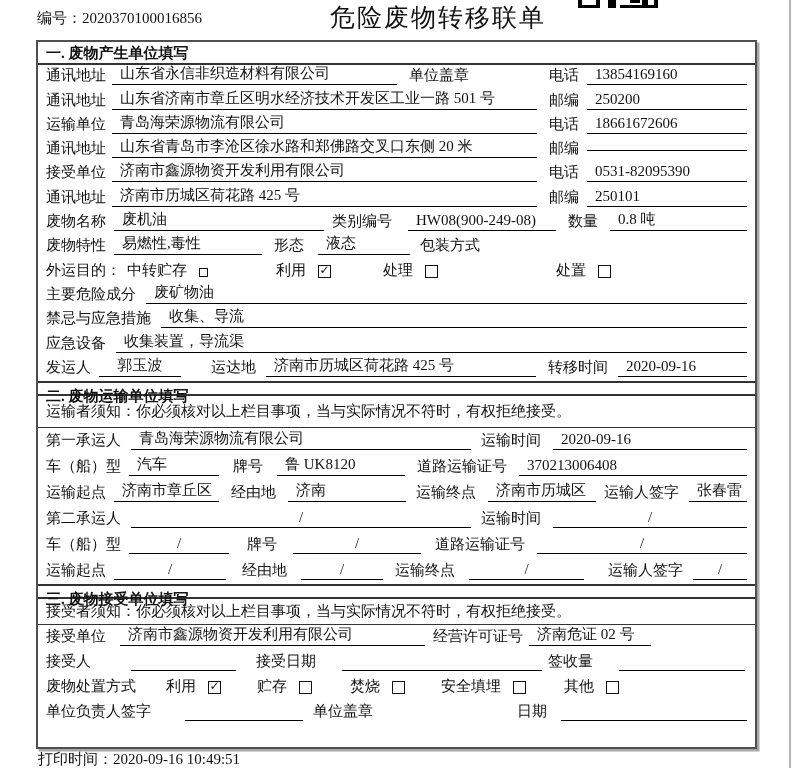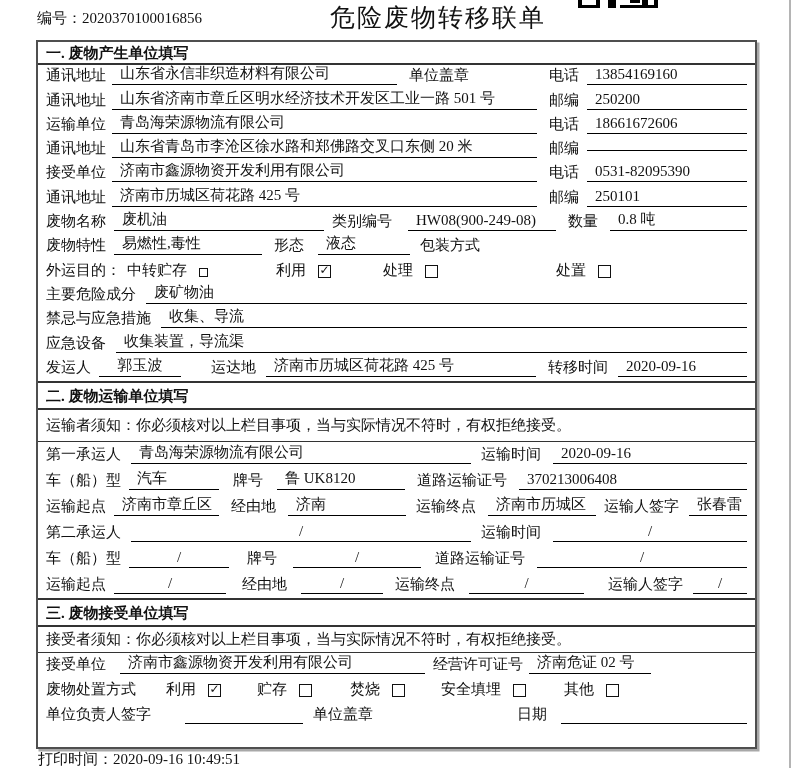--- a/index.html
+++ b/index.html
@@ -15,21 +15,21 @@
   .qr div { position:absolute; background:#000; }
 
   .edge-line { position:absolute; left:789px; top:0; width:2px; height:768px; background:#b4b4b4; }
 
   .form { position:absolute; left:36px; top:40px; width:721px; height:709px;
     border:2px solid #4f4f4f; box-shadow:2.5px 2.5px 0 #a8a8a8; background:#fff;
     display:flex; flex-direction:column; }
 
   .sec-h { flex:none; height:23px; padding:2px 8px 0 8px; font-size:15px; font-weight:700;
     border-bottom:2px solid #333; white-space:nowrap; }
-  .sec-h.mid { border-top:2px solid #333; height:29px; padding-top:4px; }
+  .sec-h.mid { border-top:2px solid #333; height:15px; padding-top:4px; }
   .note { flex:none; display:flex; align-items:center; padding:0 8px;
     border-bottom:1.5px solid #333; font-size:15px; white-space:nowrap; }
   .note.n2 { height:32px; }
   .note.n3 { height:26px; }
 
   .row { flex:none; display:flex; align-items:flex-end; padding:0 8px 4px 8px;
     font-size:15px; white-space:nowrap; }
   .r1 { height:24.3px; }
   .r2 { height:26px; }
   .r3 { height:25px; }
@@ -256,20 +256,28 @@
     <div class="sec-h mid">三. 废物接受单位填写</div>
     <div class="note n3">接受者须知：你必须核对以上栏目事项，当与实际情况不符时，有权拒绝接受。</div>
 
     <div class="row r3">
       <span class="lbl">接受单位</span>
       <span class="uv" style="width:305px;margin-left:8px">济南市鑫源物资开发利用有限公司</span>
       <span class="lbl" style="margin-left:8px">经营许可证号</span>
       <span class="uv" style="width:122px;">济南危证 02 号</span>
     </div>
 
+    <div class="row r3">
+      <span class="lbl">接受人</span>
+      <span class="uv" style="width:105px;margin-left:34px"></span>
+      <span class="lbl" style="margin-left:20px">接受日期</span>
+      <span class="uv" style="width:200px;margin-left:20px"></span>
+      <span class="lbl" style="margin-left:6px">签收量</span>
+      <span class="uv" style="width:126px;margin-left:20px"></span>
+    </div>
 
     <div class="row r3">
       <span class="lbl">废物处置方式</span>
       <span class="lbl" style="margin-left:24px">利用</span>
       <span class="cb">
           <i class="mk">✓</i>
         </span>
       <span class="lbl" style="margin-left:36px">贮存</span>
       <span class="cb">
           <i class="mk"></i>

